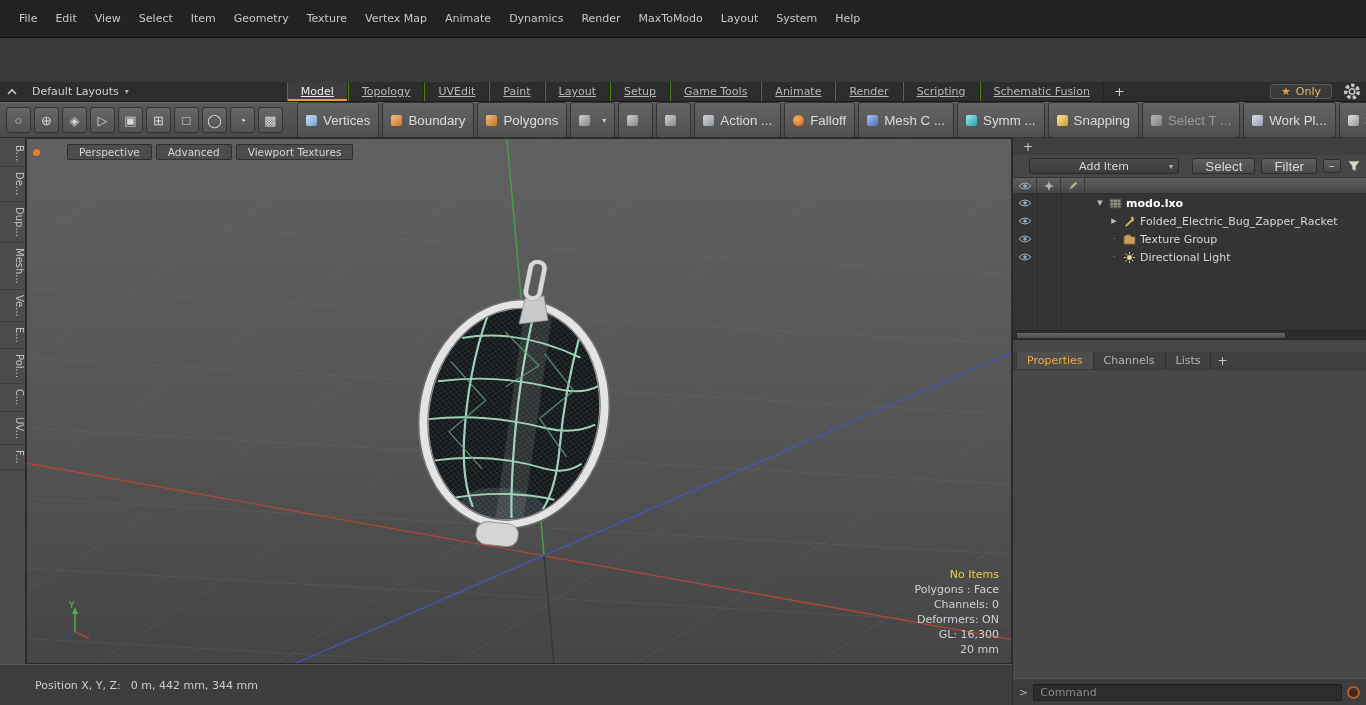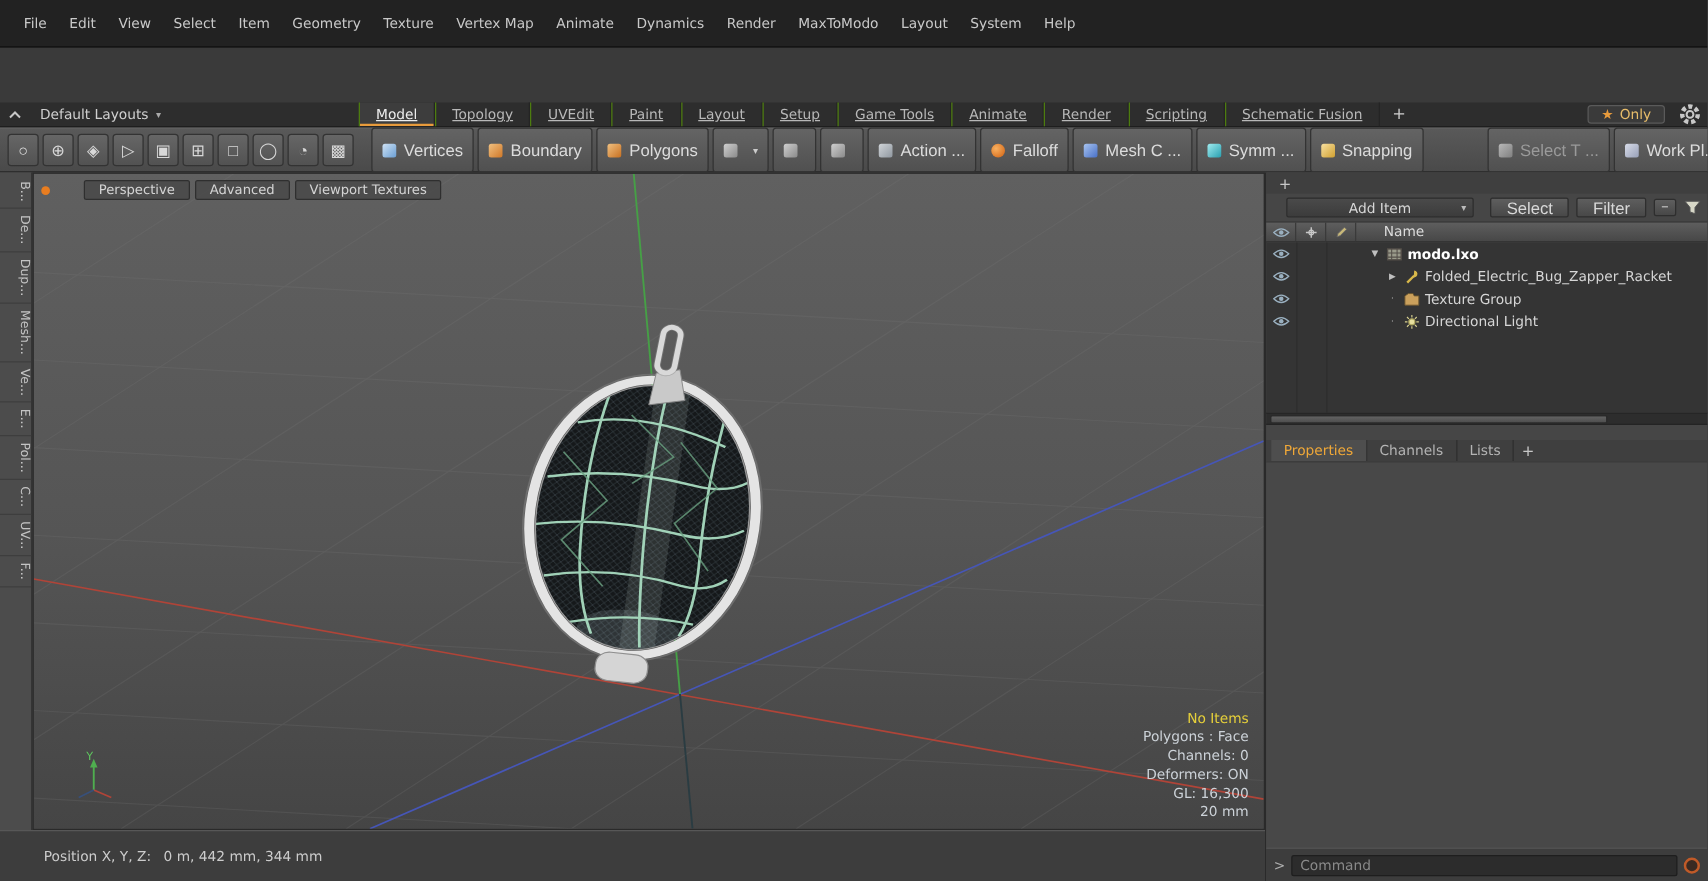--- a/index.html
+++ b/index.html
@@ -24,21 +24,21 @@
   .only-btn { margin:2px 6px; padding:0 10px; background:#3a3a3a; border:1px solid #5a5a5a; border-radius:3px; display:flex; align-items:center; gap:5px; }
   .only-btn .star { color:#e89b3c; } .only-btn .lbl { color:#e8bd6a; }
   .corner-gear { width:28px; display:flex; align-items:center; justify-content:center; color:#c8c8c8; }
   .corner-gear svg, .pticon svg, .vpt svg { width:100%; height:100%; display:block; }
 
   
   .toolbar { height:36px; background:linear-gradient(#595959,#4a4a4a); border-bottom:1px solid #2a2a2a; border-top:1px solid #6a6a6a; display:flex; align-items:center; padding:0 6px; gap:3px; }
   .tools-host, .btns-host { display:flex; gap:3px; align-items:center; }
   .tool-btn { width:25px; height:26px; background:linear-gradient(#666,#525252); border:1px solid #333; border-radius:3px; color:#d8d8d8; font-size:13px; display:flex; align-items:center; justify-content:center; }
   .tb-btn { height:36px; background:linear-gradient(#646464,#505050); border:1px solid #333; border-radius:3px; color:#dcdcdc; display:flex; align-items:center; gap:6px; padding:0 8px; white-space:nowrap; }
-  .tb-btn.dim { color:#9a9a9a;margin-left:48px; }
+  .tb-btn.dim { color:#9a9a9a; }
   .tb-btn.caret::after { content:"▾"; font-size:8px; color:#ccc; }
   .tbicon { width:11px; height:11px; border-radius:2px; background:#aaa; flex:none; }
   .icon-vertices{background:linear-gradient(135deg,#cfe2f4,#6b9fd4);}
   .icon-boundary{background:linear-gradient(135deg,#f0c080,#d07828);}
   .icon-polygons{background:linear-gradient(135deg,#f0c080,#c87020);}
   .icon-cube-gray,.icon-cube-small{background:linear-gradient(135deg,#cfcfcf,#8a8a8a);}
   .icon-action{background:linear-gradient(135deg,#d0d4d8,#9098a0);}
   .icon-falloff{background:radial-gradient(circle at 35% 35%,#f8b060,#d06010); border-radius:50%;}
   .icon-mesh-constraint{background:linear-gradient(135deg,#a8c4f0,#4870c8);}
   .icon-symmetry{background:linear-gradient(135deg,#a0ecf0,#28a0b0);}
@@ -446,21 +446,20 @@
           <svg width="12" height="12" viewBox="0 0 14 14">
               <path d="M7 2v10M2 7h10" stroke="#c8c8c8" stroke-width="1.3"></path>
               <circle cx="7" cy="7" r="2.2" fill="none" stroke="#c8c8c8"></circle>
             </svg>
         </div>
         <div class="th-cell">
           <svg width="12" height="12" viewBox="0 0 14 14">
               <path d="M3 11l1-3 6-6 2 2-6 6z" fill="#c8b878" stroke="#666" stroke-width="0.8"></path>
             </svg>
         </div>
-        <div class="th-name">Name</div>
       </div>
 
       <div class="tree-body">
         <div class="tree-colline" style="left:24px;"></div>
         <div class="tree-colline" style="left:48px;"></div>
         <div>
           <div class="tree-row bold indent-1">
               <span class="cell-eye">
                 <svg class="eye-svg" viewBox="0 0 14 9">
                   <path d="M1 4.5 Q7 -1.5 13 4.5 Q7 10.5 1 4.5 Z" fill="none" stroke="#9ab0c0"></path>

